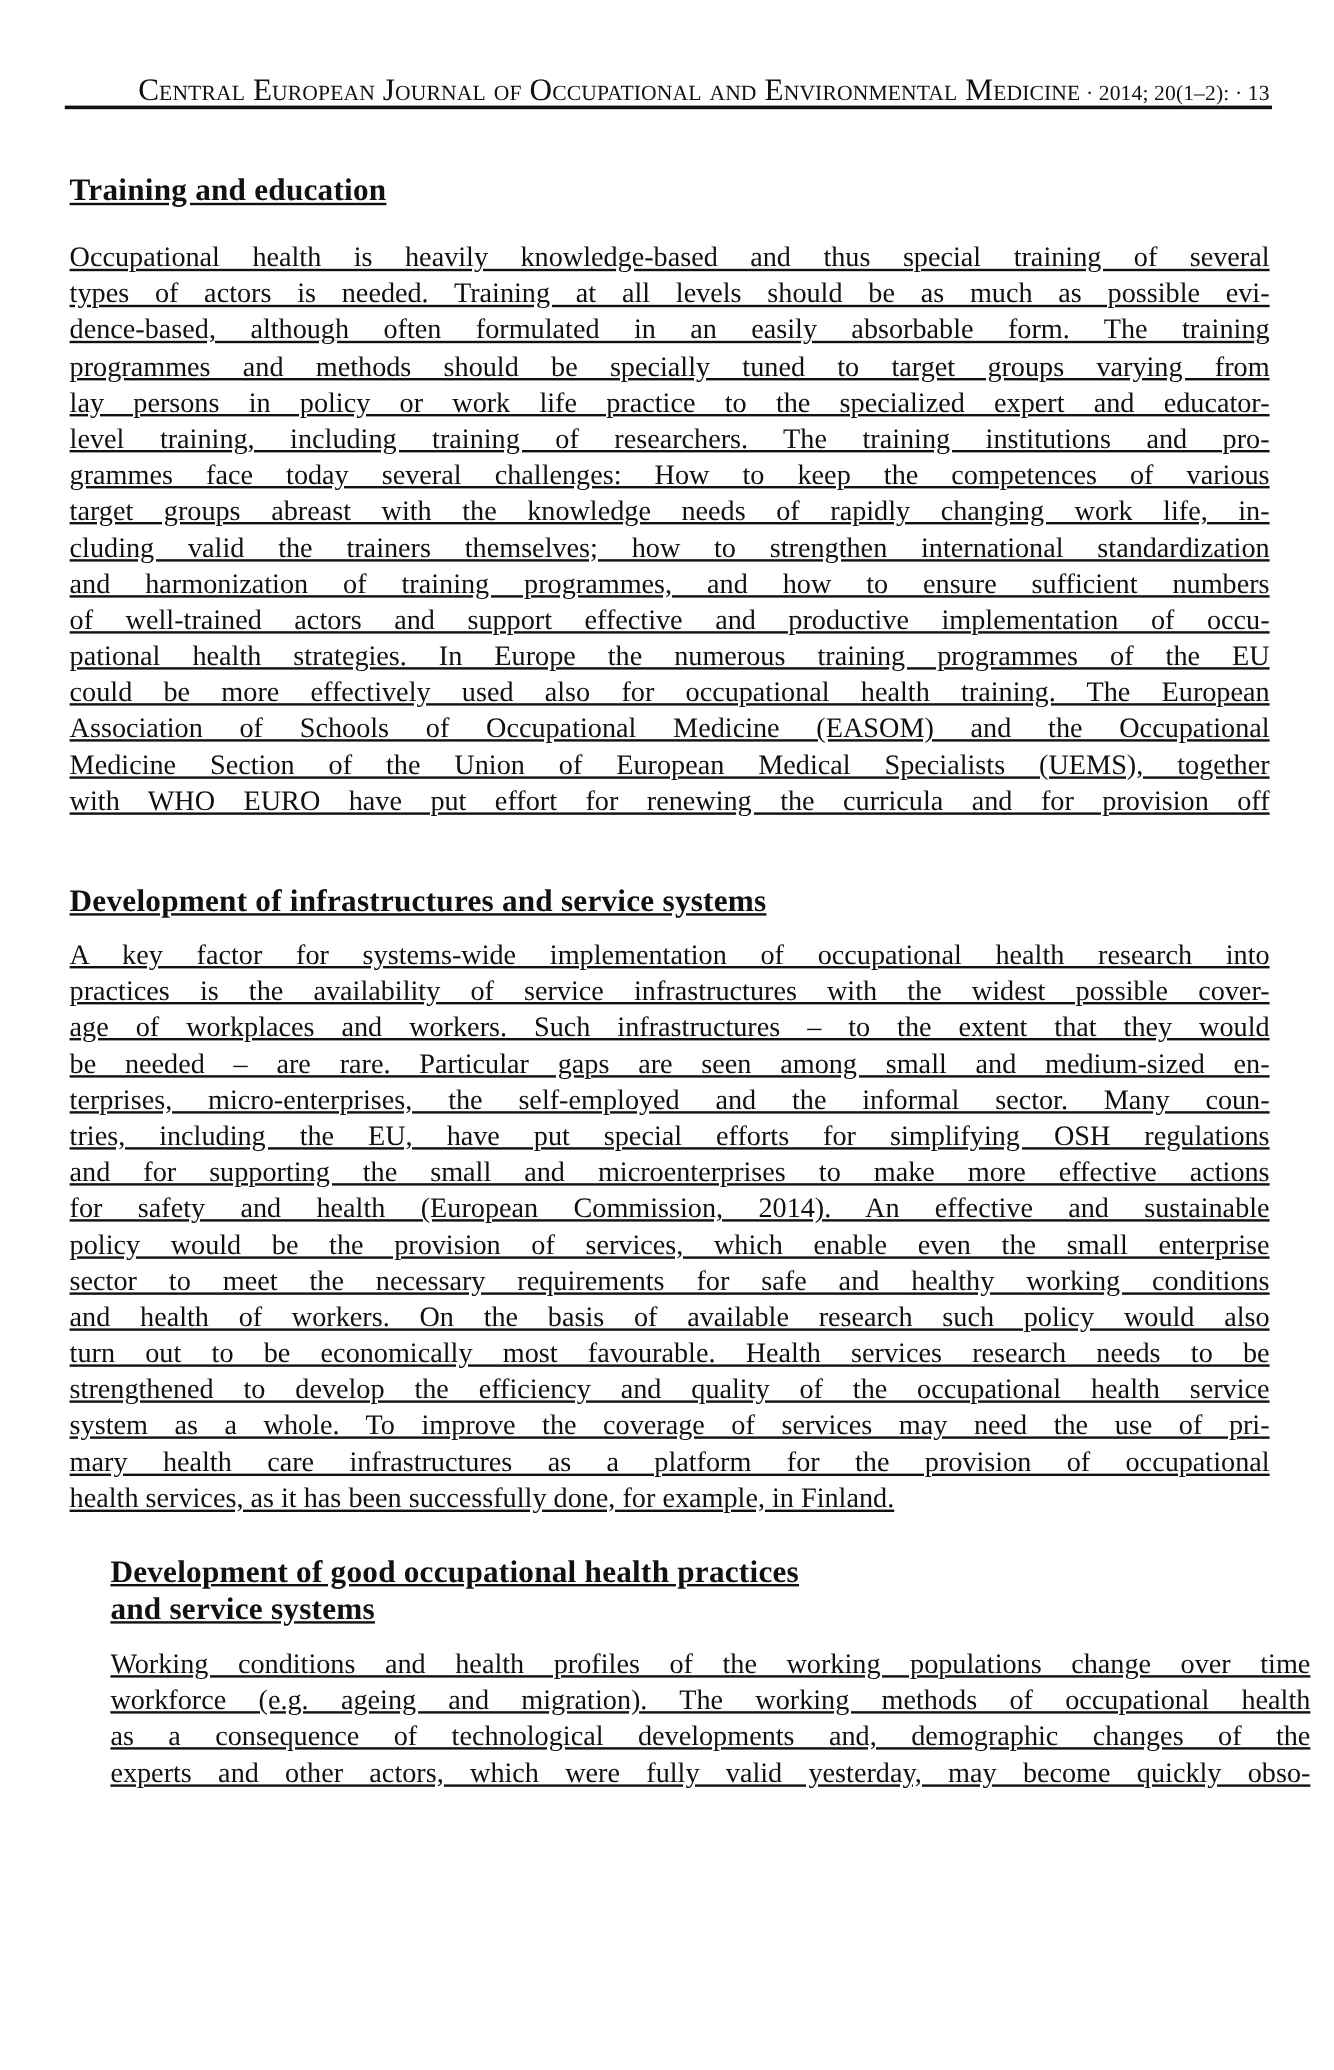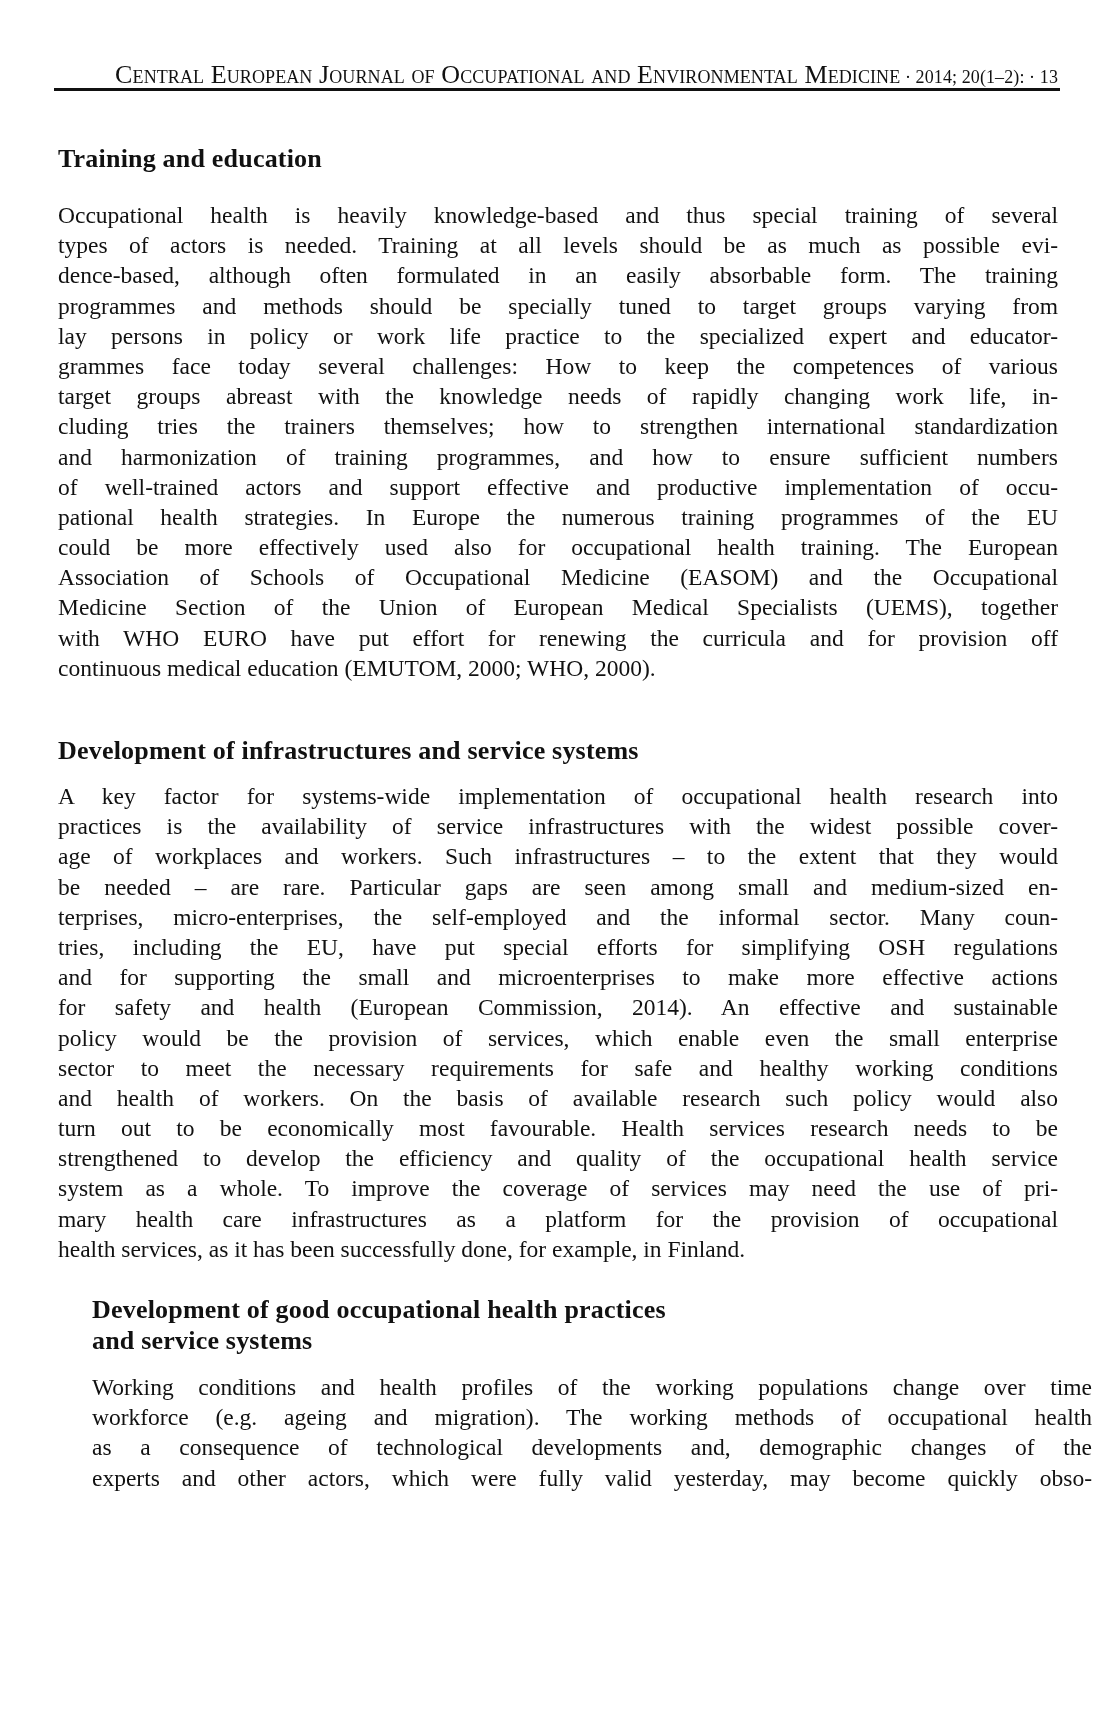--- a/index.html
+++ b/index.html
@@ -40,20 +40,21 @@
       top: 88px;
       left: -4px;
       width: 1006px;
       height: 3px;
       background: #111111;
     }
     .section {
       position: absolute;
       left: 0;
       width: 1000px;
+      text-decoration: underline;
     }
     .heading {
       font-weight: bold;
       font-size: 26px;
       line-height: 31px;
       margin: 0;
       letter-spacing: 0.2px;
     }
     .para {
       font-size: 23.5px;
@@ -90,31 +91,31 @@
   <div class="section" id="sec1">
     <h2 class="heading">
         <span style="display: block;">Training and education</span>
       </h2>
     <p class="para">
         <span class="line">Occupational health is heavily knowledge-based and thus special training of several</span>
         <span class="line">types of actors is needed. Training at all levels should be as much as possible evi-</span>
         <span class="line">dence-based, although often formulated in an easily absorbable form. The training</span>
         <span class="line">programmes and methods should be specially tuned to target groups varying from</span>
         <span class="line">lay persons in policy or work life practice to the specialized expert and educator-</span>
+        <span class="line">level training, including training of researchers. The training institutions and pro-</span>
         <span class="line">grammes face today several challenges: How to keep the competences of various</span>
         <span class="line">target groups abreast with the knowledge needs of rapidly changing work life, in-</span>
-        <span class="line">cluding tries the trainers themselves; how to strengthen international standardization</span>
+        <span class="line">cluding valid the trainers themselves; how to strengthen international standardization</span>
         <span class="line">and harmonization of training programmes, and how to ensure sufficient numbers</span>
         <span class="line">of well-trained actors and support effective and productive implementation of occu-</span>
         <span class="line">pational health strategies. In Europe the numerous training programmes of the EU</span>
         <span class="line">could be more effectively used also for occupational health training. The European</span>
         <span class="line">Association of Schools of Occupational Medicine (EASOM) and the Occupational</span>
         <span class="line">Medicine Section of the Union of European Medical Specialists (UEMS), together</span>
         <span class="line">with WHO EURO have put effort for renewing the curricula and for provision off</span>
-        <span class="line last">continuous medical education (EMUTOM, 2000; WHO, 2000).</span>
       </p>
   </div>
 
   <div class="section" id="sec2">
     <h2 class="heading">
         <span style="display: block;">Development of infrastructures and service systems</span>
       </h2>
     <p class="para">
         <span class="line">A key factor for systems-wide implementation of occupational health research into</span>
         <span class="line">practices is the availability of service infrastructures with the widest possible cover-</span>

